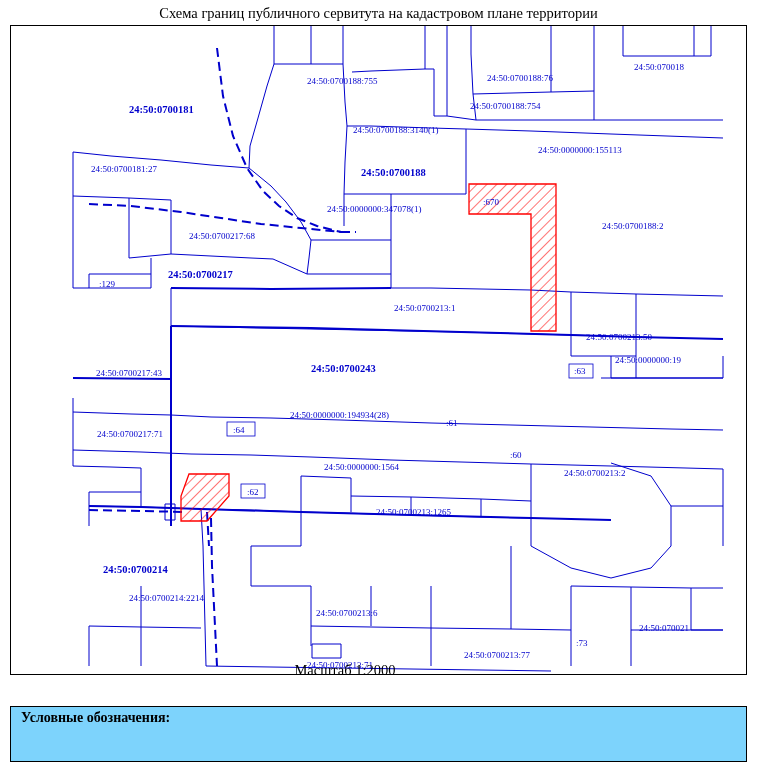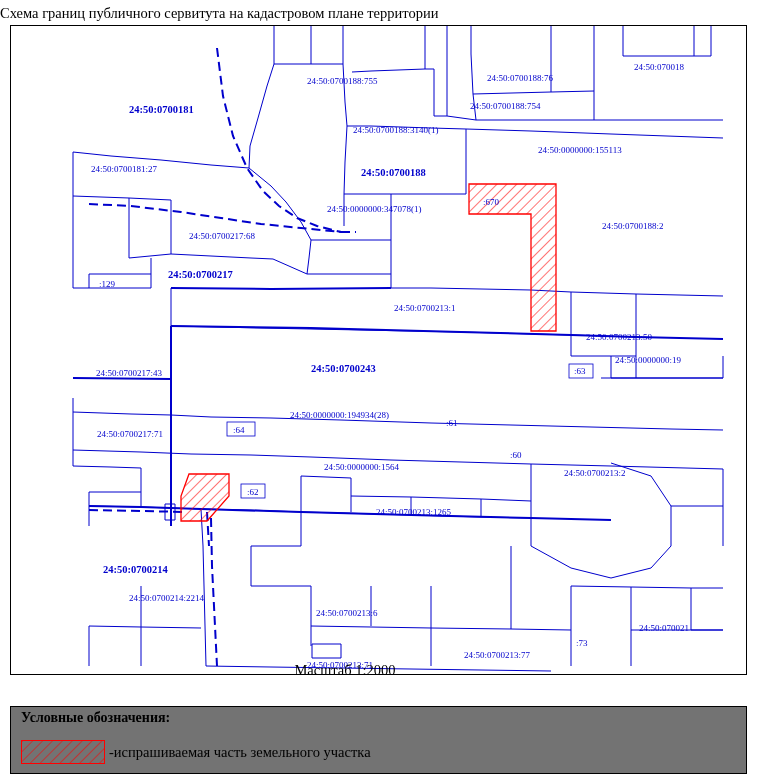--- a/index.html
+++ b/index.html
@@ -9,21 +9,21 @@
   }
   body {
     width: 757px;
     height: 784px;
     font-family: "Liberation Serif", serif;
     color: #000000;
     position: relative;
     overflow: hidden;
   }
   .page-title {
-    text-align: left;
+    text-align: center;
     font-size: 14.5px;
     font-family: "Liberation Serif", serif;
     color: #000;
     padding-top: 4px;
     line-height: 18px;
   }
   .map-frame {
     position: absolute;
     left: 10px;
     top: 25px;
@@ -45,24 +45,24 @@
     top: 662px;
     width: 690px;
     text-align: center;
     font-size: 14.5px;
   }
   .legend-box {
     position: absolute;
     left: 10px;
     top: 706px;
     width: 737px;
-    height: 68px;
+    height: 56px;
     border: 1px solid #000;
     box-sizing: border-box;
-    background: #737373;
+    background: #7dd3fc;
   }
   .legend-title {
     position: absolute;
     left: 10px;
     top: 3px;
     font-size: 14px;
     font-weight: bold;
     font-family: "Liberation Serif", serif;
   }
   .legend-row {
@@ -297,26 +297,13 @@
       <text class="lbl" x="565" y="620">:73</text>
       <text class="lbl" x="628" y="605">24:50:070021</text>
     </g>
   </svg>
 </div>
 
 <div class="scale-text">Масштаб 1:2000</div>
 
 <div class="legend-box">
   <div class="legend-title">Условные обозначения:</div>
-  <div class="legend-row">
-    <div class="legend-swatch">
-      <svg width="82" height="22">
-        <defs>
-          <pattern id="redhatch2" width="7" height="7" patternTransform="rotate(45)" patternUnits="userSpaceOnUse">
-            <line x1="0" y1="0" x2="0" y2="7" stroke="#ff0000" stroke-width="1.1"></line>
-          </pattern>
-        </defs>
-        <rect x="0" y="0" width="82" height="22" fill="url(#redhatch2)"></rect>
-      </svg>
-    </div>
-    <div class="legend-label">-испрашиваемая часть земельного участка</div>
-  </div>
 </div>
 
 </body></html>

